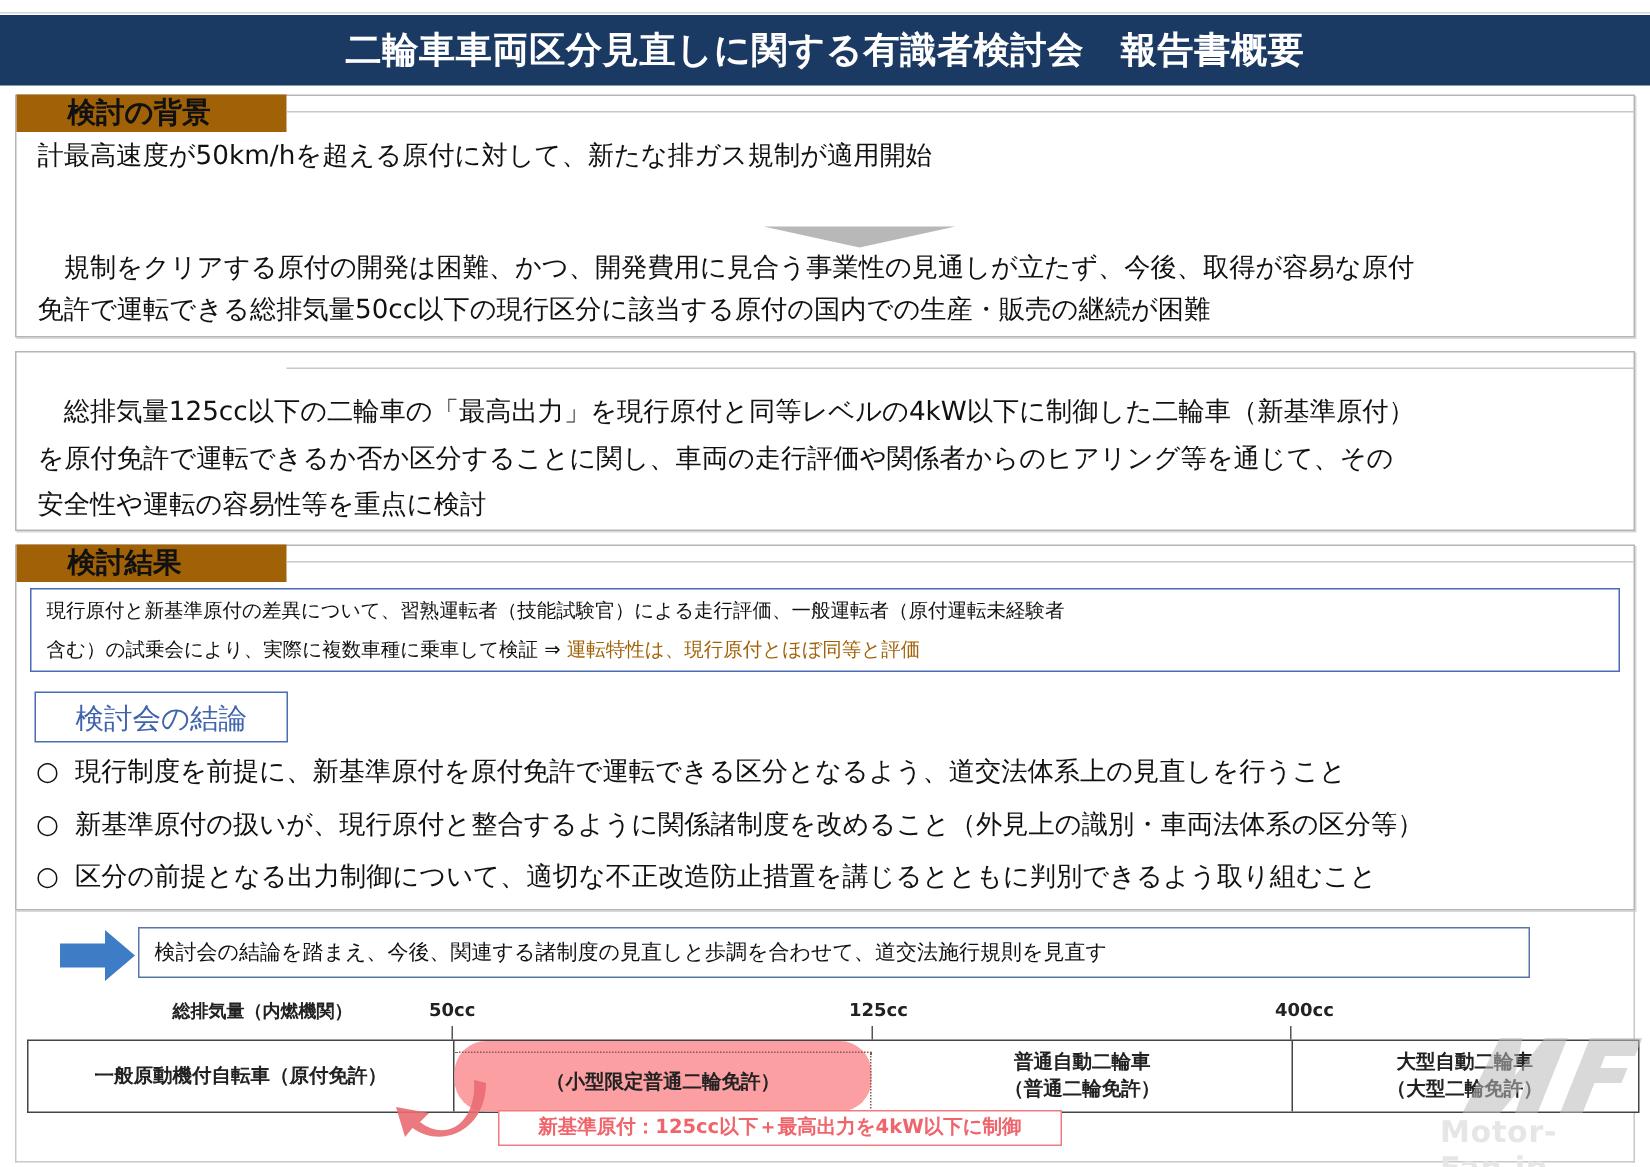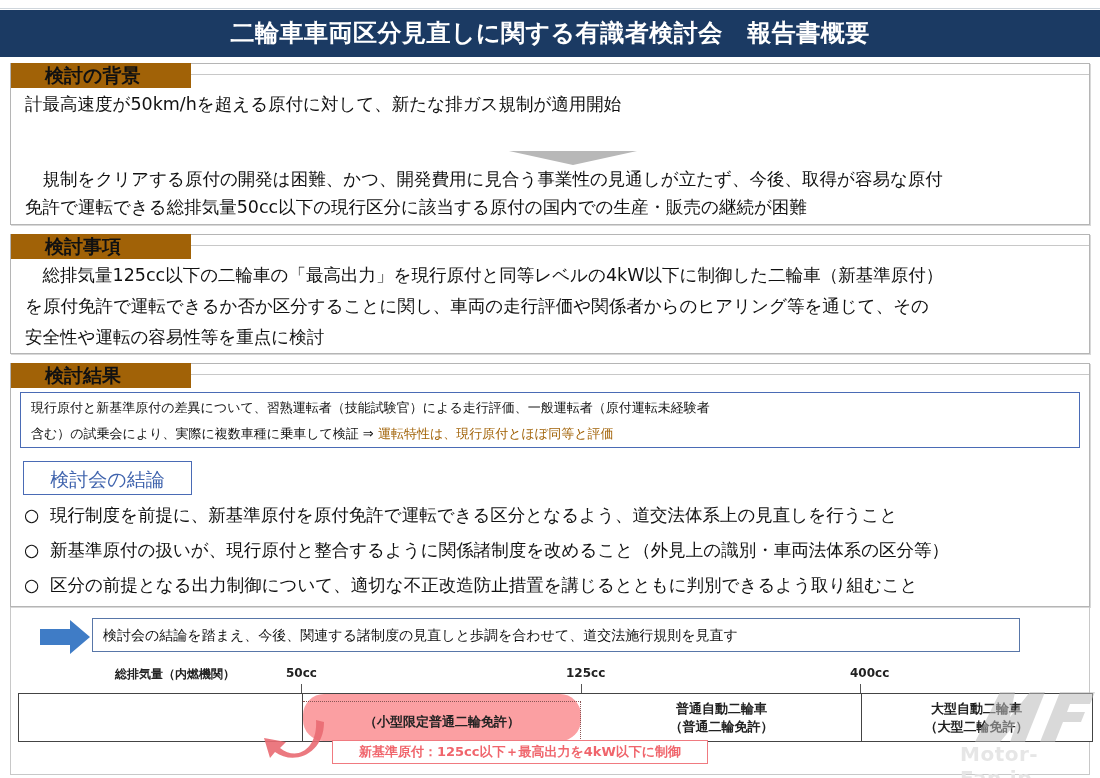--- a/index.html
+++ b/index.html
@@ -71,21 +71,20 @@
     <div style="white-space:nowrap;">計最高速度が50km/hを超える原付に対して、新たな排ガス規制が適用開始</div>
   </div>
   <div class="down-arrow" style="top:87px;"></div>
   <div class="body-text" style="top:101px;">
     <div style="white-space:nowrap;">　規制をクリアする原付の開発は困難、かつ、開発費用に見合う事業性の見通しが立たず、今後、取得が容易な原付</div>
     <div style="white-space:nowrap;">免許で運転できる総排気量50cc以下の現行区分に該当する原付の国内での生産・販売の継続が困難</div>
   </div>
 </div>
 
 <div class="section" style="top:234px; height:118px;">
-  <div class="sec-label">検討事項</div>
   <div class="sec-line"></div>
   <div class="body-text" style="top:25px; line-height:31px;">
     <div style="white-space:nowrap;">　総排気量125cc以下の二輪車の「最高出力」を現行原付と同等レベルの4kW以下に制御した二輪車（新基準原付）</div>
     <div style="white-space:nowrap;">を原付免許で運転できるか否か区分することに関し、車両の走行評価や関係者からのヒアリング等を通じて、その</div>
     <div style="white-space:nowrap;">安全性や運転の容易性等を重点に検討</div>
   </div>
 </div>
 
 <div class="section" style="top:363px; height:242px;">
   <div class="sec-label">検討結果</div>
@@ -120,20 +119,23 @@
 
 <div class="scale-label" style="left:115px;">総排気量（内燃機関）</div>
 <div class="scale-label" style="left:286px;">50cc</div>
 <div class="scale-label" style="left:566px;">125cc</div>
 <div class="scale-label" style="left:850px;">400cc</div>
 <div class="tick" style="left:301px;"></div>
 <div class="tick" style="left:581px;"></div>
 <div class="tick" style="left:860px;"></div>
 
 <div class="license-row">
+  <div class="cell" style="left:0; width:283px;">
+    <span>一般原動機付自転車（原付免許）</span>
+  </div>
   <div class="vsep" style="left:283px;"></div>
   <div class="cell pink" style="left:284px; width:278px;">
     <div class="dotted-top"></div>
     <div class="dotted-right"></div>
     <span style="margin-top:8px;">（小型限定普通二輪免許）</span>
   </div>
   <div class="cell" style="left:563px; width:279px;">
     <span>普通自動二輪車</span>
     <span>（普通二輪免許）</span>
   </div>

